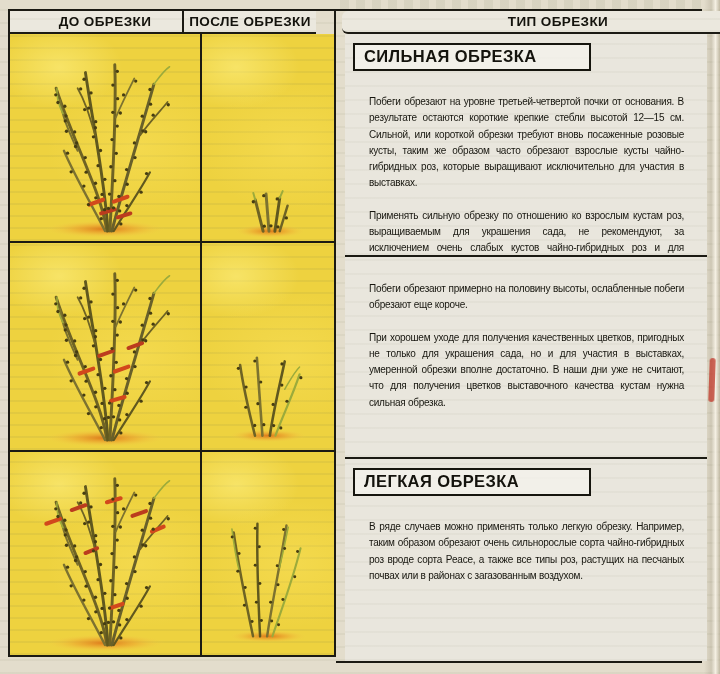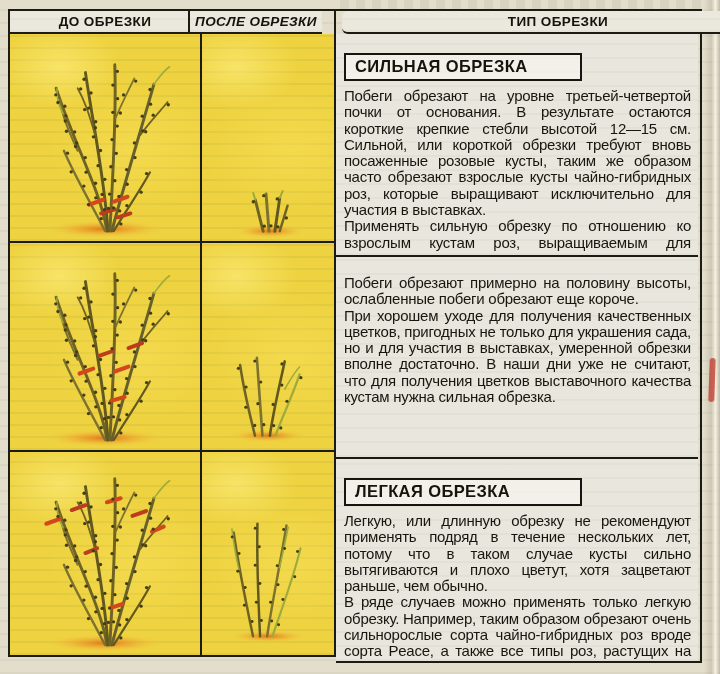--- a/index.html
+++ b/index.html
@@ -32,56 +32,56 @@
   .tbl-right{left:336px;top:9px;width:366px;height:654px;border-left:none;}
   .hcell{
     box-sizing:border-box;height:23px;border-bottom:2px solid #1b1a13;
     display:flex;align-items:center;justify-content:center;
     font-weight:bold;font-size:13.5px;letter-spacing:.4px;color:#14130d;
     background:
       repeating-linear-gradient(0deg, rgba(120,120,90,0.06) 0 2px, transparent 2px 12px),
       #ebe8de;
   }
   .hcell-before{left:0;top:0;width:190px;text-align:center;}
-  .hcell-after{left:178px;top:0;width:324px - 190px;width:134px;border-left:2px solid #1b1a13;font-style:italic;}
+  .hcell-after{left:172px;top:0;width:324px - 190px;width:134px;border-left:2px solid #1b1a13;}
   .hcell-type{left:6px;top:0;width:432px;border-radius:6px;}
   
   .illu{
     box-sizing:border-box;overflow:hidden;
     display:flex;justify-content:center;align-items:flex-end;
     background:
       radial-gradient(90px 60px at 26% 16%, rgba(255,242,135,0.55), transparent 70%),
       radial-gradient(130px 90px at 68% 55%, rgba(250,226,95,0.45), transparent 72%),
       repeating-linear-gradient(0deg, rgba(118,122,70,0.10) 0 2px, rgba(0,0,0,0) 2px 12px),
       #eed23f;
   }
   .c1{left:0;width:190px;}
   .c2{left:190px;width:134px;border-left:2px solid #1b1a13;}
   .r1{top:23px;height:207px;}
   .r2{top:230px;height:209px;border-top:2px solid #1b1a13;}
   .r3{top:439px;height:205px;border-top:2px solid #1b1a13;}
   
   .tcell{
-    box-sizing:border-box;left:0;width:362px;overflow:hidden;
-    padding:18px 7px 0 8px;
+    box-sizing:border-box;left:9px;width:362px;overflow:hidden;
+    padding:8px 7px 0 8px;
     background:
       repeating-linear-gradient(0deg, rgba(118,118,88,0.05) 0 2px, transparent 2px 14px),
       #e9e6dd;
   }
   .tr1{top:23px;height:221px;}
   .tr2{top:244px;height:202px;border-top:2px solid #1b1a13;}
   .tr3{top:446px;height:204px;border-top:2px solid #1b1a13;}
   .type-box{
     display:inline-block;box-sizing:border-box;min-width:238px;
     border:2.5px solid #16150e;background:rgba(248,246,240,0.65);
     font-weight:bold;font-size:16.5px;letter-spacing:.4px;color:#14130d;
     padding:2px 12px 3px 9px;margin:1px 0 7px 0;
   }
   .para{
-    margin:0;font-size:15px;line-height:16.3px;letter-spacing:-0.25px;
+    margin:16px;font-size:10px;line-height:16.3px;letter-spacing:-0.25px;
     text-align:justify;color:#17160f;
   }
   .cultivar{}
   svg{display:block;}
   .cut{stroke:#d2481c;stroke-width:4.2;}
   .cut2{stroke:#bb3c1e;stroke-width:4;}
 </style>
 </head>
 <body>
 
@@ -465,16 +465,15 @@
     <p class="para">Применять сильную обрезку по отношению ко взрослым кустам роз, выращиваемым для украшения сада, не рекомендуют, за исключением очень слабых кустов чайно-гибридных роз и для омоложения загущенных кустов. Сильную обрезку никогда не применяют к укоренившимся кустам роз флорибунда.</p>
   </div>
 
   <div class="abs tcell tr2">
     <p class="para">Побеги обрезают примерно на половину высоты, ослабленные побеги обрезают еще короче.</p>
     <p class="para">При хорошем уходе для получения качественных цветков, пригодных не только для украшения сада, но и для участия в выставках, умеренной обрезки вполне достаточно. В наши дни уже не считают, что для получения цветков выставочного качества кустам нужна сильная обрезка.</p>
   </div>
 
   <div class="abs tcell tr3">
     <div class="type-box">ЛЕГКАЯ ОБРЕЗКА</div>
-    <p class="para">Легкую, или длинную обрезку не рекомендуют применять подряд в течение нескольких лет, потому что в таком случае кусты сильно вытягиваются и плохо цветут, хотя зацветают раньше, чем обычно.</p>
     <p class="para"><span>В ряде случаев можно применять только легкую обрезку. Например, таким образом обрезают очень сильнорослые сорта чайно-гибридных роз вроде сорта </span><span class="cultivar">Peace</span><span>, а также все типы роз, растущих на песчаных почвах или в районах с загазованным воздухом.</span></p>
   </div>
 </div>
 
 </body></html>

